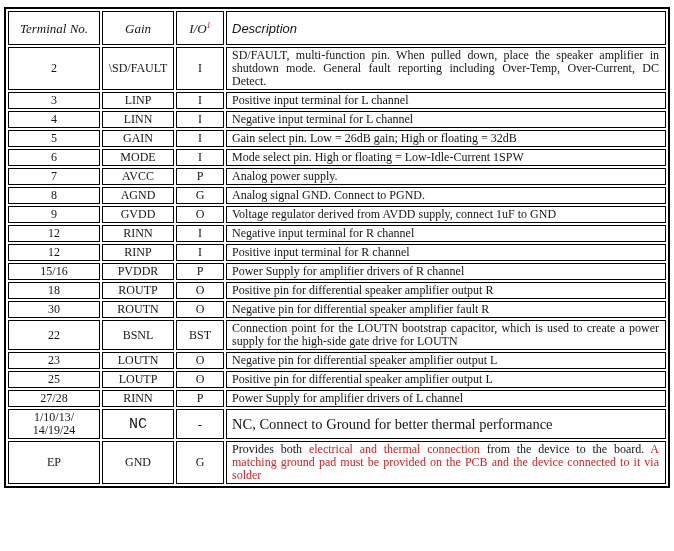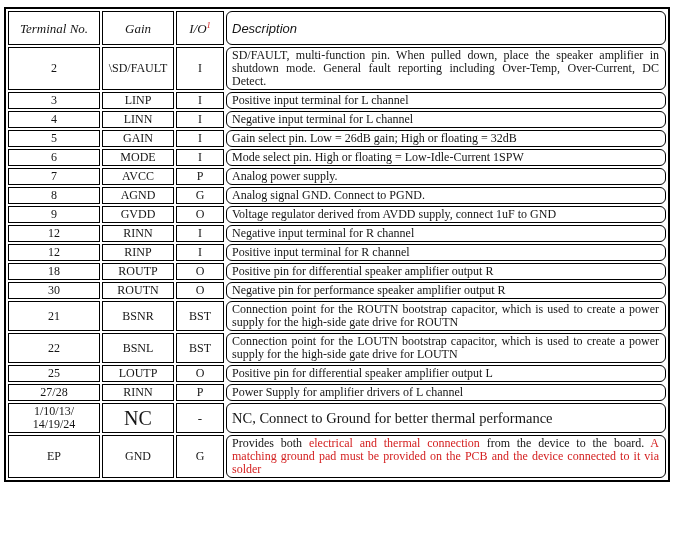--- a/index.html
+++ b/index.html
@@ -43,23 +43,22 @@
   .col-terminal, .col-name, .col-io {
     text-align:center;
     vertical-align:middle;
     white-space:pre-line;
     padding:1px 2px;
   }
   .col-desc {
     text-align:justify;
     vertical-align:middle;
     padding:1px 6px 1px 5px;
-    border-radius:6px;
   }
-  tr.large .col-name { font-size:20px; font-family:Liberation Serif, serif; }
+  tr.large .col-name { font-size:15px; font-family:Liberation Mono, monospace; }
   tr.large .col-io   { font-size:13px; }
   tr.large .col-desc { font-size:14.5px; line-height:17px; text-align:left; }
 
   .red {  }
 </style>
 <style>.red{color:#d42020;}</style></head>
 <body style="color: rgb(21, 21, 21);">
 
 <div class="sheet">
   <table class="pin-table">
@@ -132,42 +131,48 @@
     <td class="col-io">I</td>
     <td class="col-desc"><span>Negative input terminal for R channel</span></td>
   </tr>
         <tr>
     <td class="col-terminal">12</td>
     <td class="col-name">RINP</td>
     <td class="col-io">I</td>
     <td class="col-desc"><span>Positive input terminal for R channel</span></td>
   </tr>
         <tr>
+    <td class="col-terminal">15/16</td>
+    <td class="col-name">PVDDR</td>
+    <td class="col-io">P</td>
+    <td class="col-desc"><span>Power Supply for amplifier drivers of R channel</span></td>
+  </tr>
+        <tr>
     <td class="col-terminal">18</td>
     <td class="col-name">ROUTP</td>
     <td class="col-io">O</td>
     <td class="col-desc"><span>Positive pin for differential speaker amplifier output R</span></td>
   </tr>
         <tr>
     <td class="col-terminal">30</td>
     <td class="col-name">ROUTN</td>
     <td class="col-io">O</td>
-    <td class="col-desc"><span>Negative pin for performance speaker amplifier output R</span></td>
-  </tr>
-        <tr>
-    <td class="col-terminal">21</td>
-    <td class="col-name">BSNR</td>
-    <td class="col-io">BST</td>
-    <td class="col-desc"><span>Connection point for the ROUTN bootstrap capacitor, which is used to create a power supply for the high-side gate drive for ROUTN</span></td>
+    <td class="col-desc"><span>Negative pin for differential speaker amplifier fault R</span></td>
   </tr>
         <tr>
     <td class="col-terminal">22</td>
     <td class="col-name">BSNL</td>
     <td class="col-io">BST</td>
     <td class="col-desc"><span>Connection point for the LOUTN bootstrap capacitor, which is used to create a power supply for the high-side gate drive for LOUTN</span></td>
+  </tr>
+        <tr>
+    <td class="col-terminal">23</td>
+    <td class="col-name">LOUTN</td>
+    <td class="col-io">O</td>
+    <td class="col-desc"><span>Negative pin for differential speaker amplifier output L</span></td>
   </tr>
         <tr>
     <td class="col-terminal">25</td>
     <td class="col-name">LOUTP</td>
     <td class="col-io">O</td>
     <td class="col-desc"><span>Positive pin for differential speaker amplifier output L</span></td>
   </tr>
         <tr>
     <td class="col-terminal">27/28</td>
     <td class="col-name">RINN</td>

